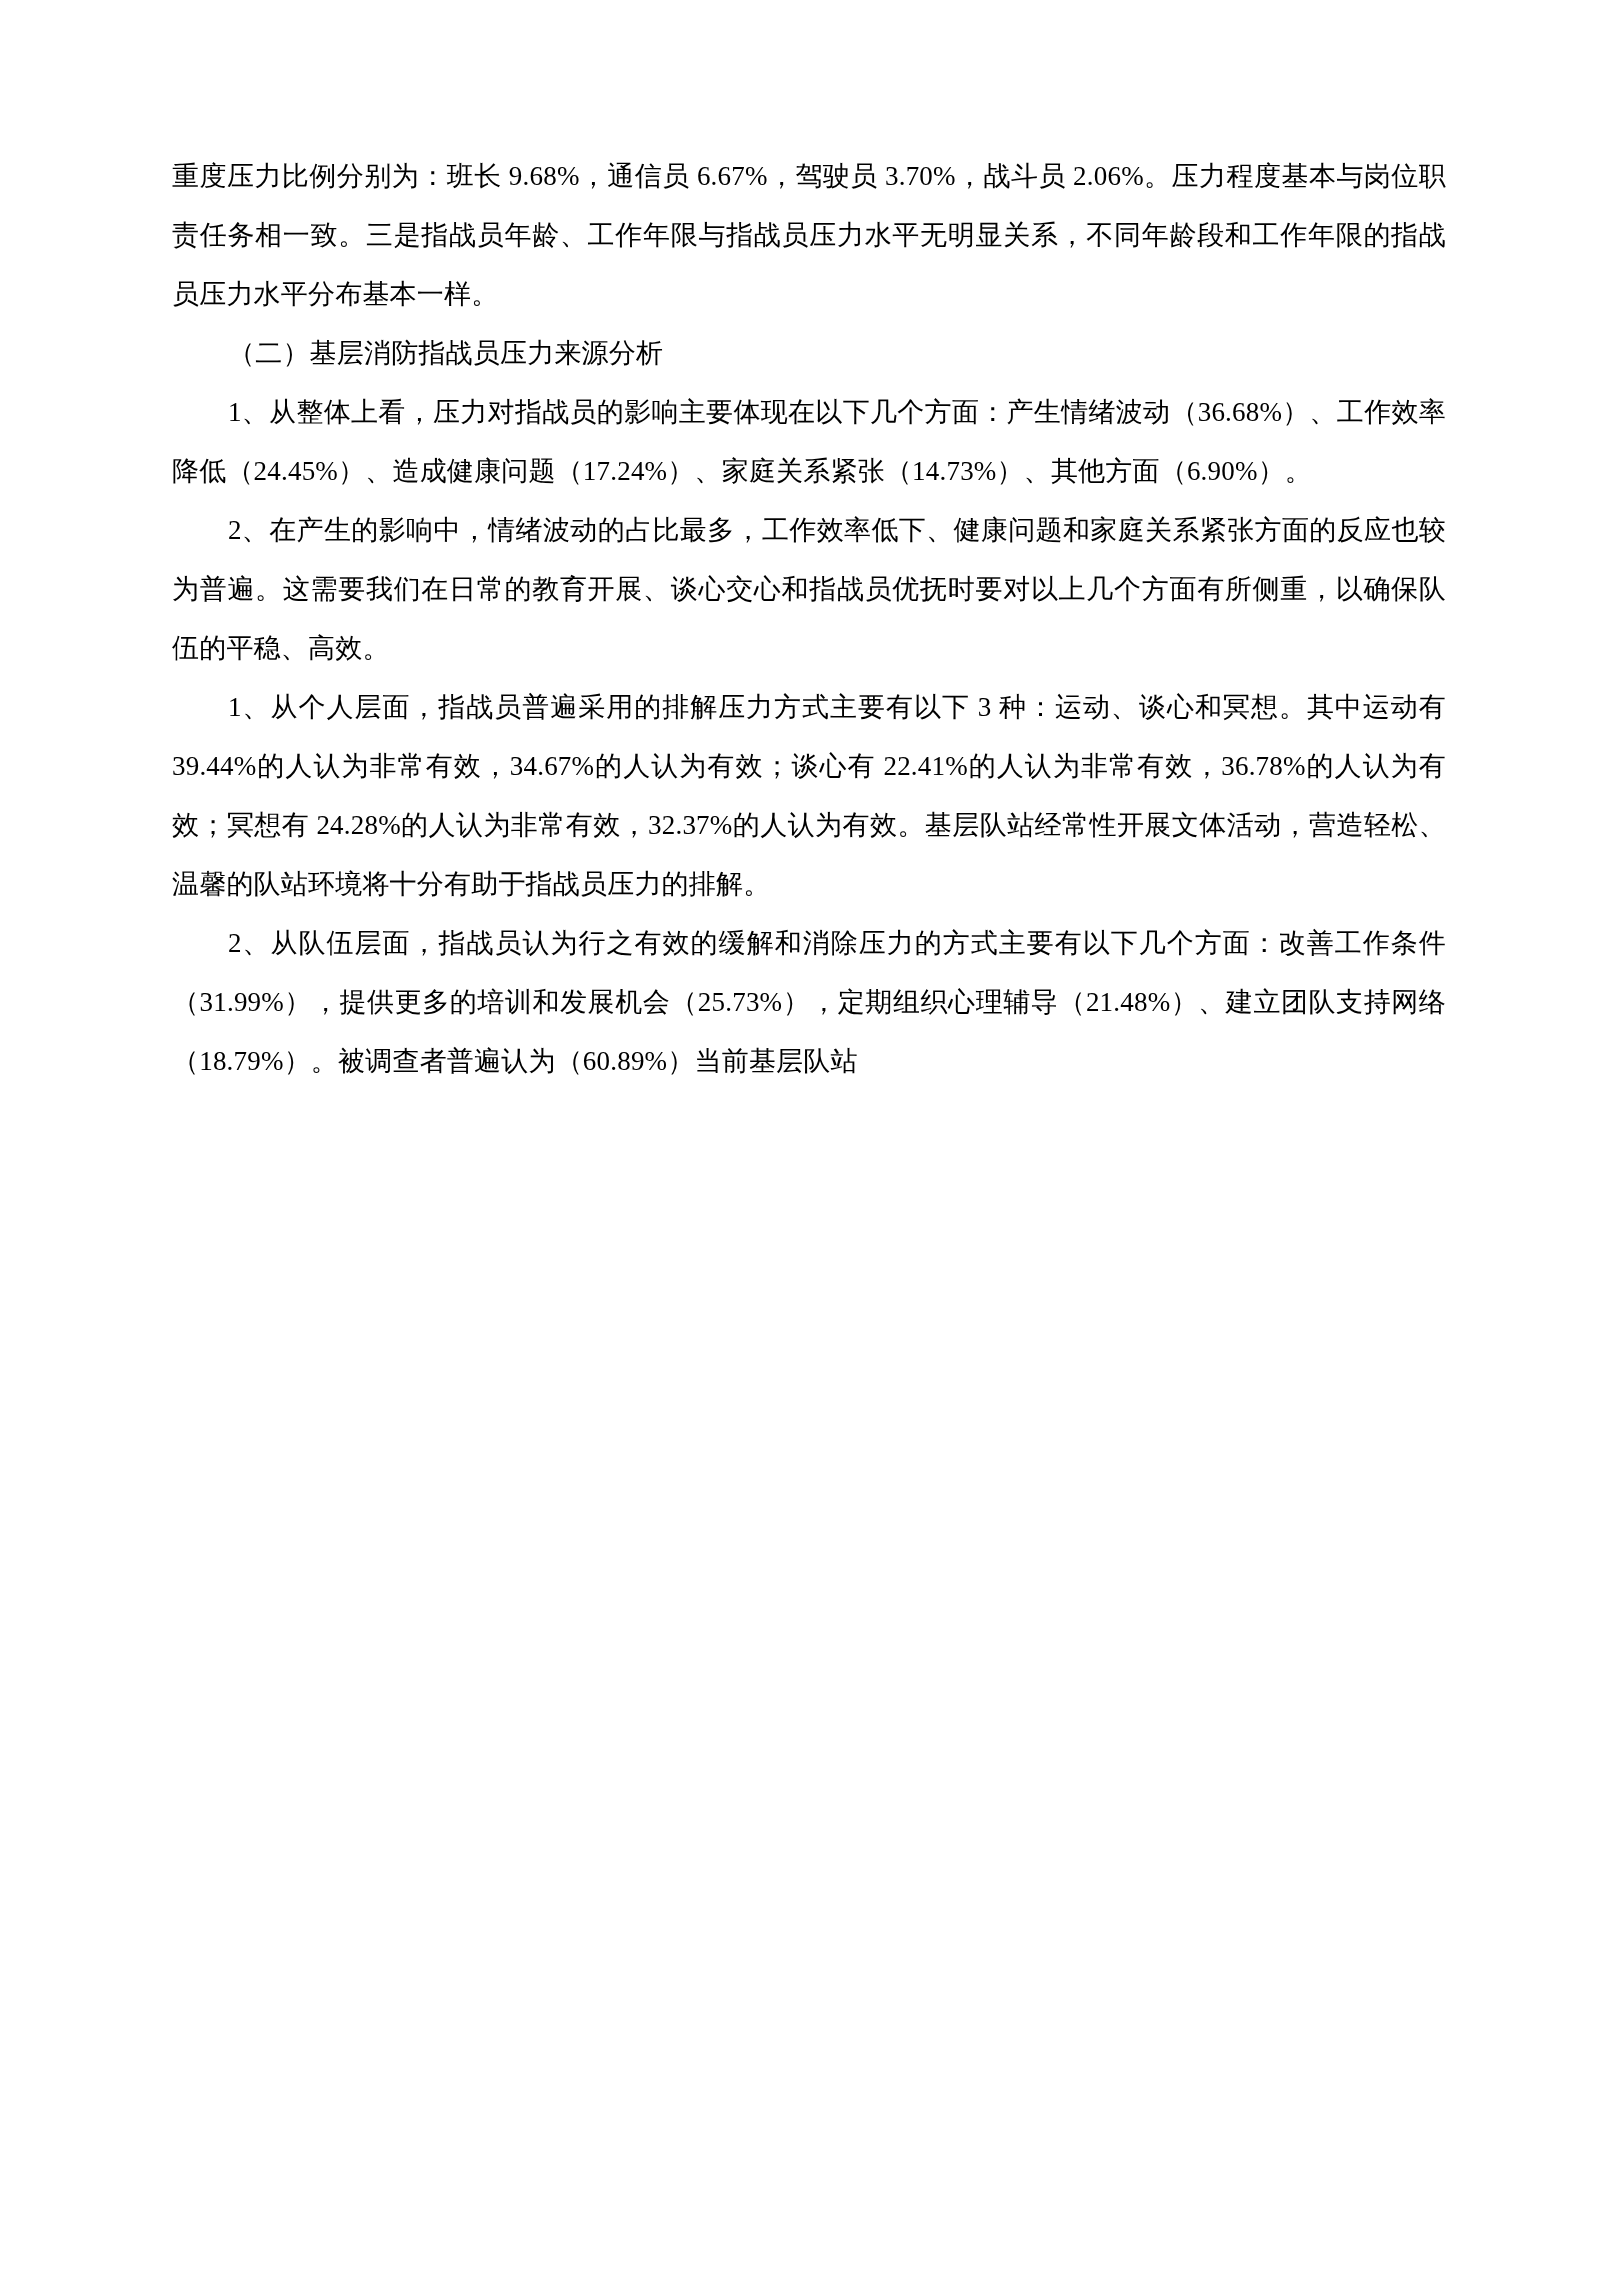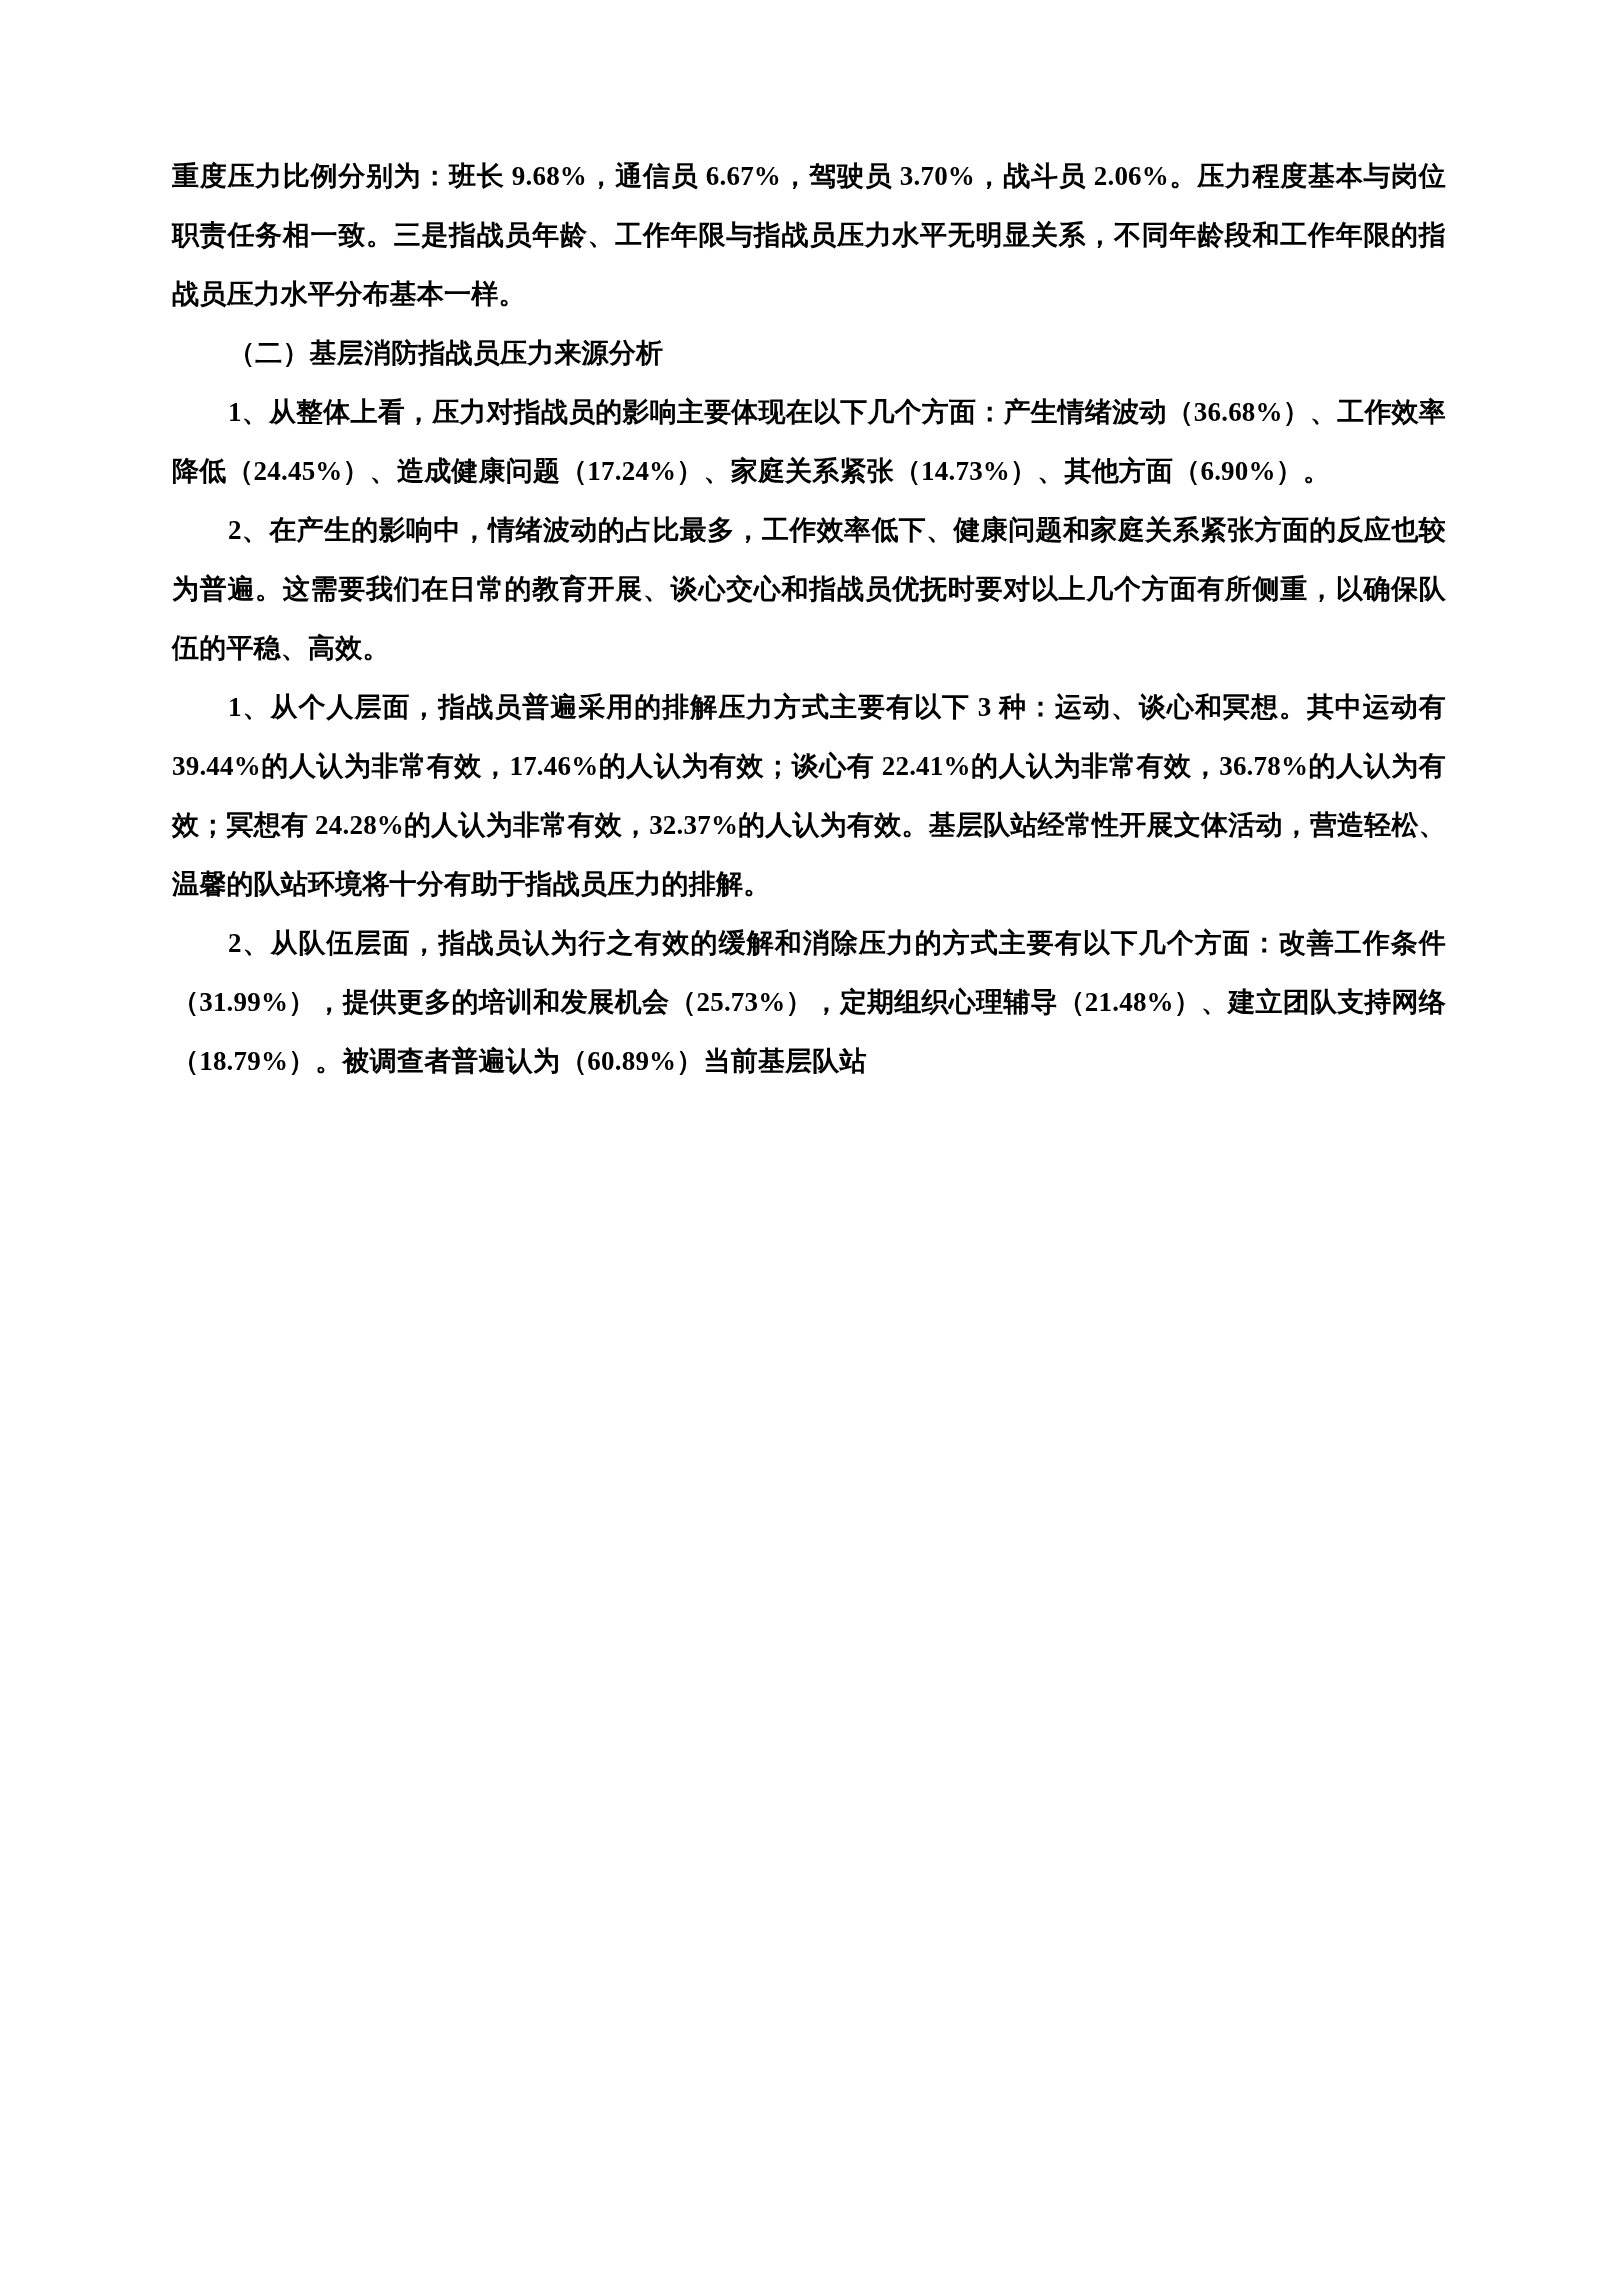--- a/index.html
+++ b/index.html
@@ -14,21 +14,20 @@
     color: #000000;
     overflow: hidden;
   }
   .page {
     position: relative;
     width: 1621px;
     height: 2173px;
     background: #ffffff;
     box-sizing: border-box;
     padding: 147px 172px 0 172px;
-    font-weight: bold;
   }
   .doc-body {
     width: 1274px;
   }
   p.para {
     margin: 0;
     font-size: 27px;
     line-height: 59px;
     text-align: justify;
     text-justify: inter-ideograph;
@@ -41,17 +40,17 @@
 </style>
 </head>
 <body>
 
 <div class="page">
   <div class="doc-body">
     <p class="para">重度压力比例分别为：班长 9.68%，通信员 6.67%，驾驶员 3.70%，战斗员 2.06%。压力程度基本与岗位职责任务相一致。三是指战员年龄、工作年限与指战员压力水平无明显关系，不同年龄段和工作年限的指战员压力水平分布基本一样。</p>
     <p class="para indent">（二）基层消防指战员压力来源分析</p>
     <p class="para indent">1、从整体上看，压力对指战员的影响主要体现在以下几个方面：产生情绪波动（36.68%）、工作效率降低（24.45%）、造成健康问题（17.24%）、家庭关系紧张（14.73%）、其他方面（6.90%）。</p>
     <p class="para indent">2、在产生的影响中，情绪波动的占比最多，工作效率低下、健康问题和家庭关系紧张方面的反应也较为普遍。这需要我们在日常的教育开展、谈心交心和指战员优抚时要对以上几个方面有所侧重，以确保队伍的平稳、高效。</p>
-    <p class="para indent">1、从个人层面，指战员普遍采用的排解压力方式主要有以下 3 种：运动、谈心和冥想。其中运动有 39.44%的人认为非常有效，17.46%的人认为有效；谈心有 22.41%的人认为非常有效，36.78%的人认为有效；冥想有 24.28%的人认为非常有效，32.37%的人认为有效。基层队站经常性开展文体活动，营造轻松、温馨的队站环境将十分有助于指战员压力的排解。</p>
+    <p class="para indent">1、从个人层面，指战员普遍采用的排解压力方式主要有以下 3 种：运动、谈心和冥想。其中运动有 39.44%的人认为非常有效，34.67%的人认为有效；谈心有 22.41%的人认为非常有效，36.78%的人认为有效；冥想有 24.28%的人认为非常有效，32.37%的人认为有效。基层队站经常性开展文体活动，营造轻松、温馨的队站环境将十分有助于指战员压力的排解。</p>
     <p class="para indent">2、从队伍层面，指战员认为行之有效的缓解和消除压力的方式主要有以下几个方面：改善工作条件（31.99%），提供更多的培训和发展机会（25.73%），定期组织心理辅导（21.48%）、建立团队支持网络（18.79%）。被调查者普遍认为（60.89%）当前基层队站</p>
   </div>
 </div>
 
 
 </body></html>

